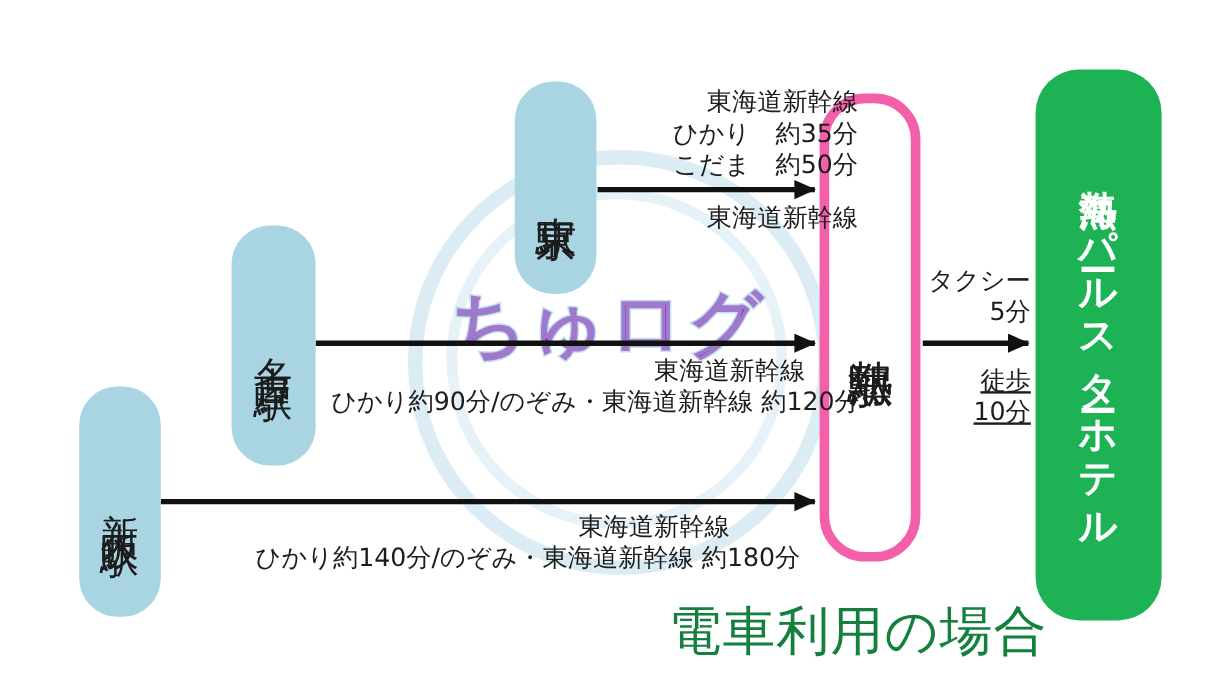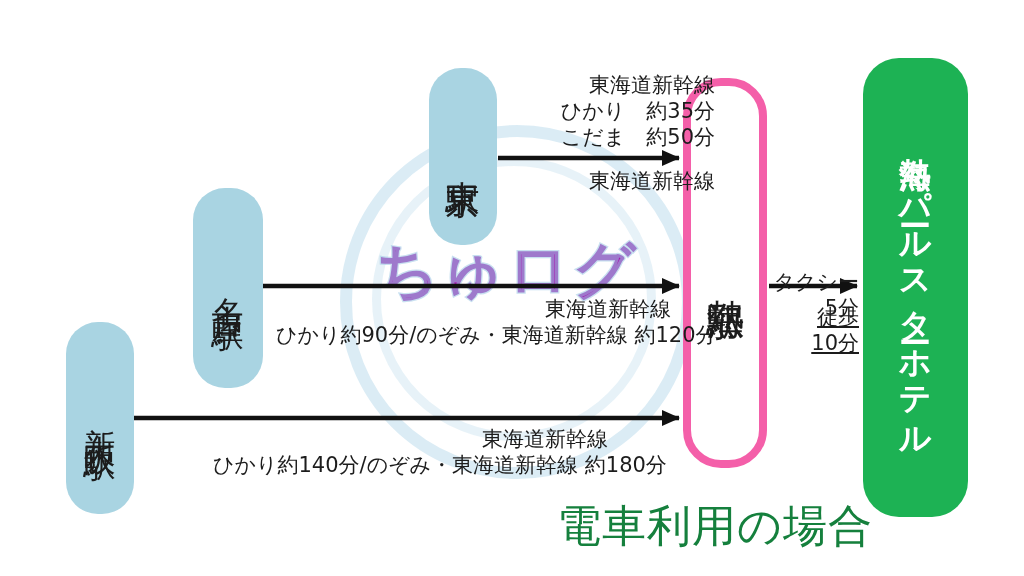--- a/index.html
+++ b/index.html
@@ -52,21 +52,21 @@
 
   
   .route {
     position:absolute; text-align:right; z-index:4;
     font-size:21px; line-height:26px; white-space:nowrap;
   }
   #route-tokyo-upper { left:470px; top:72px;  width:245px; }
   #route-tokyo-lower { left:470px; top:168px; width:245px; }
   #route-nagoya      { left:276px; top:296px; width:395px; }
   #route-osaka       { left:213px; top:426px; width:395px; }
-  #label-taxi        { left:769px; top:221px; width:90px;margin-top:48px; }
+  #label-taxi        { left:769px; top:221px; width:90px; }
   #label-walk        { left:769px; top:304px; width:90px;text-decoration:underline; }
 
   
   .caption {
     position:absolute; left:556px; top:497px; width:318px; z-index:4;
     text-align:center; font-size:44px; color:#15803d; letter-spacing:1px;
   }
 </style>
 </head>
 <body>

